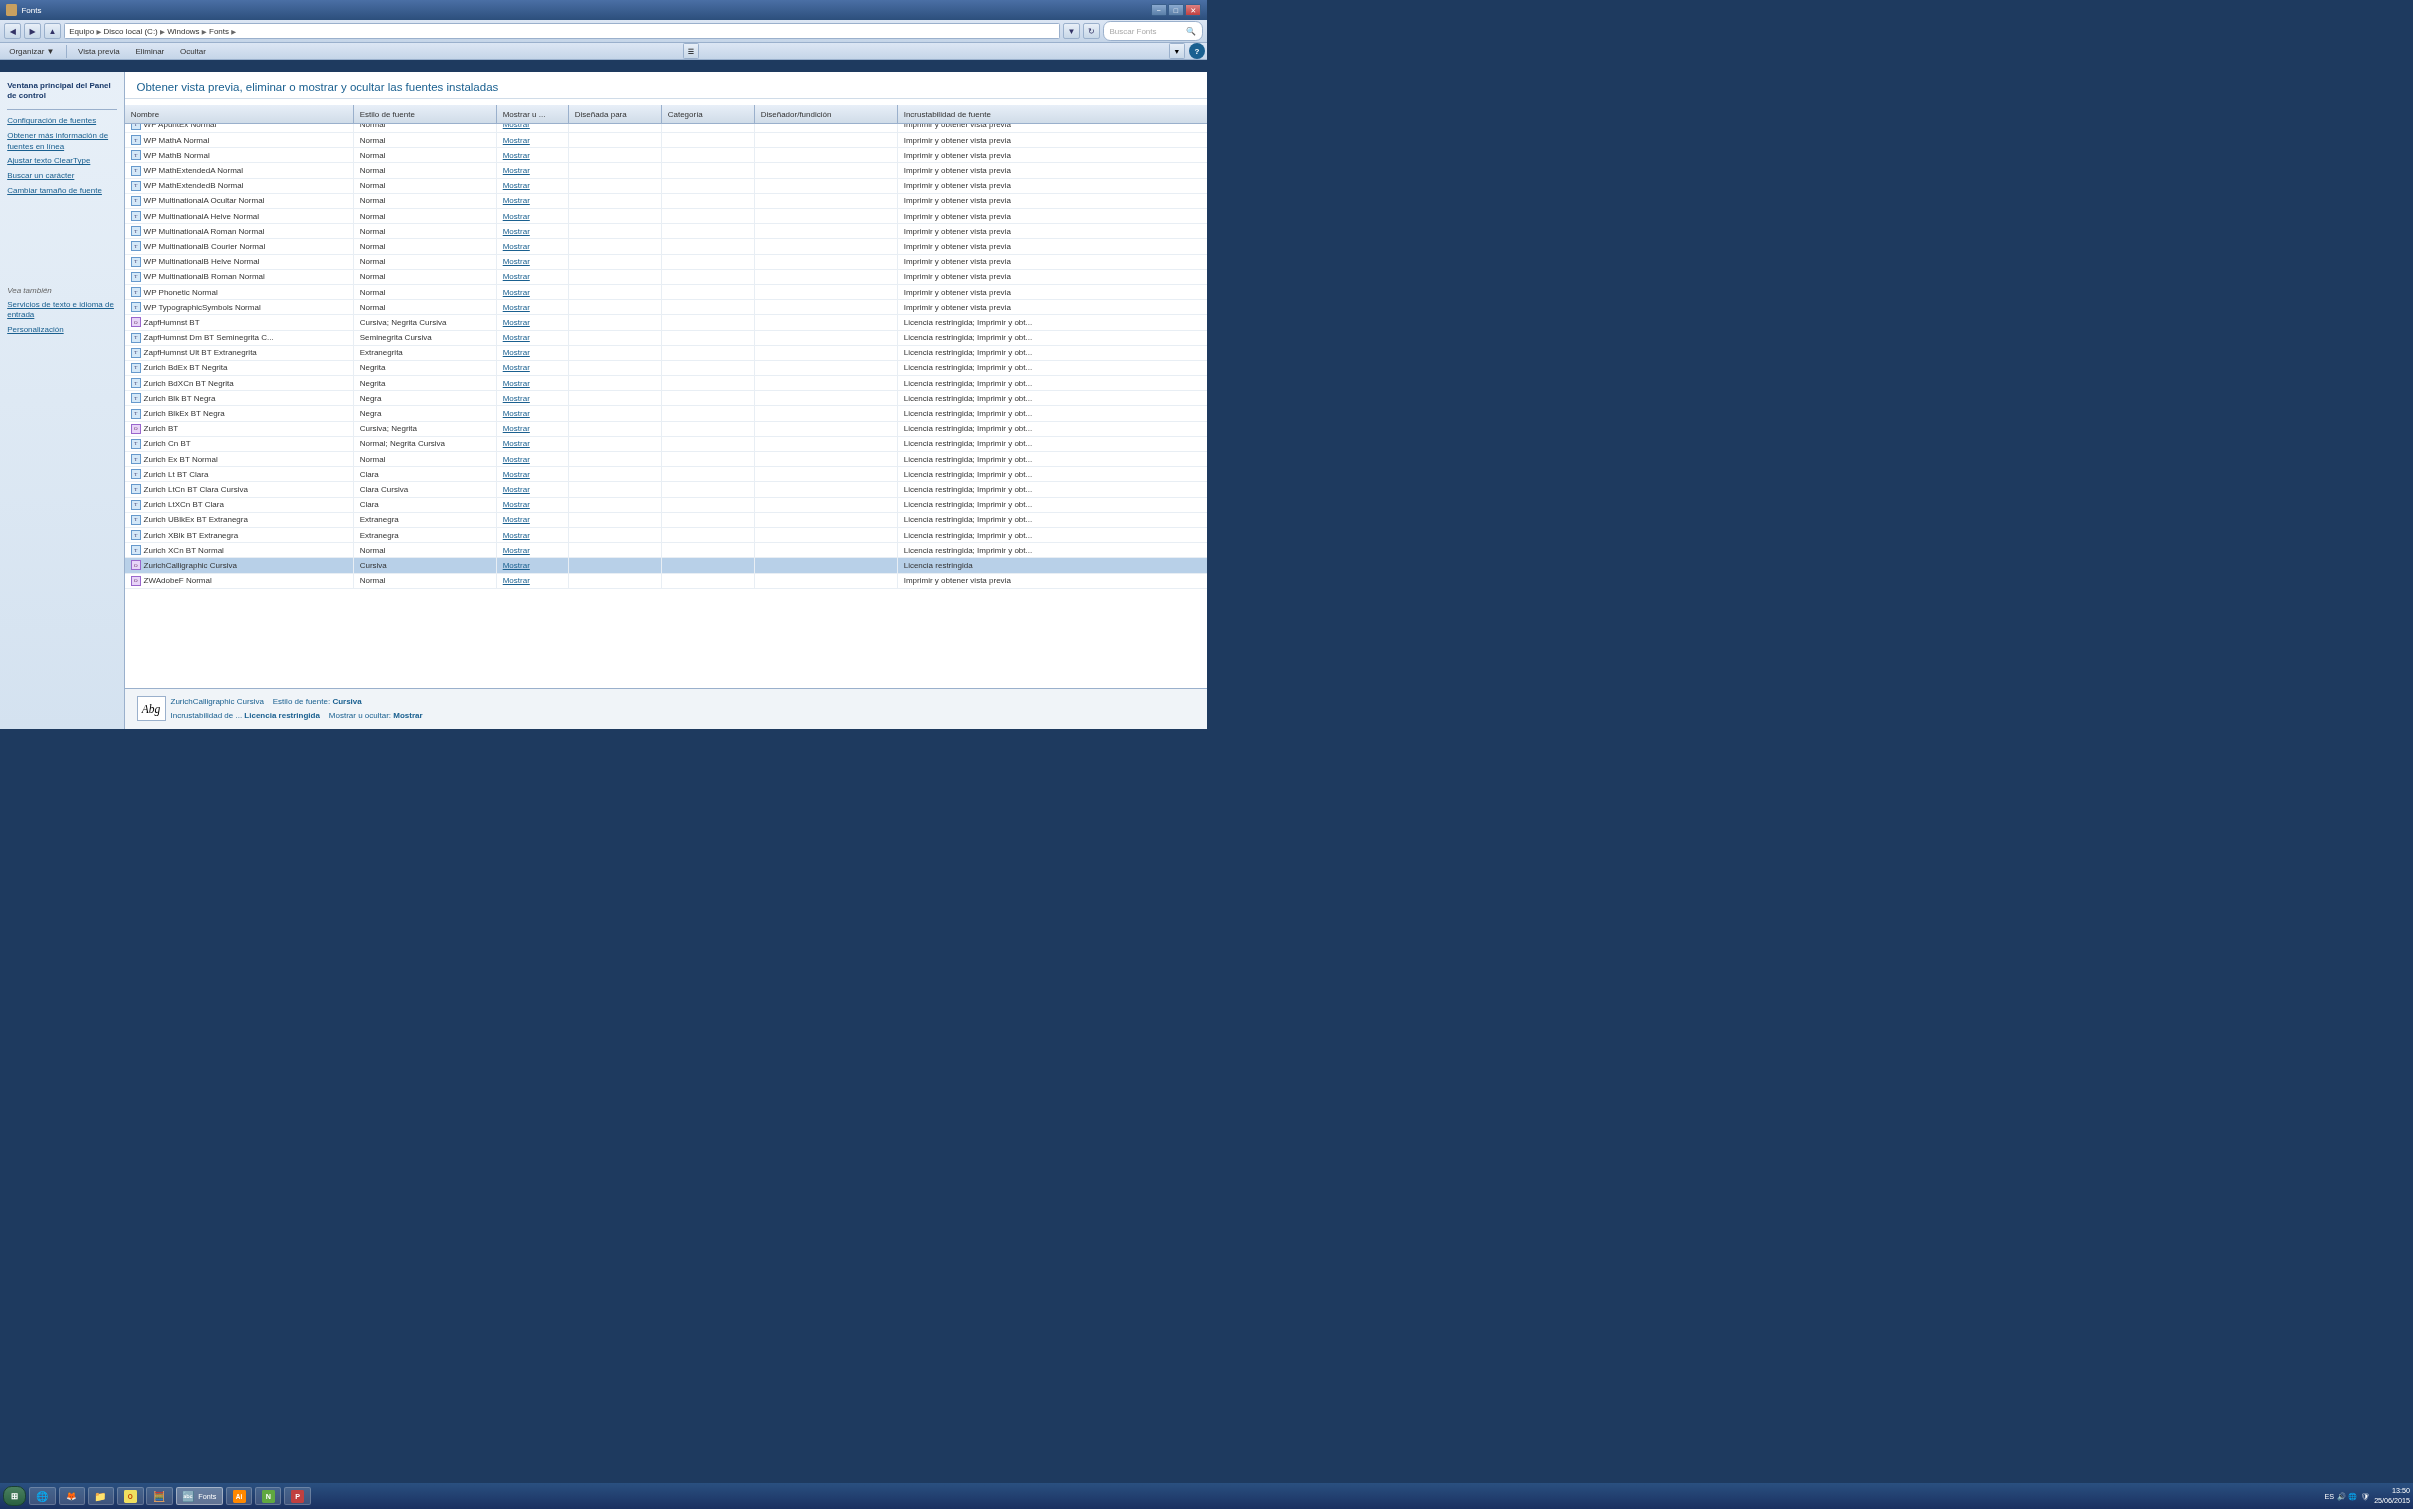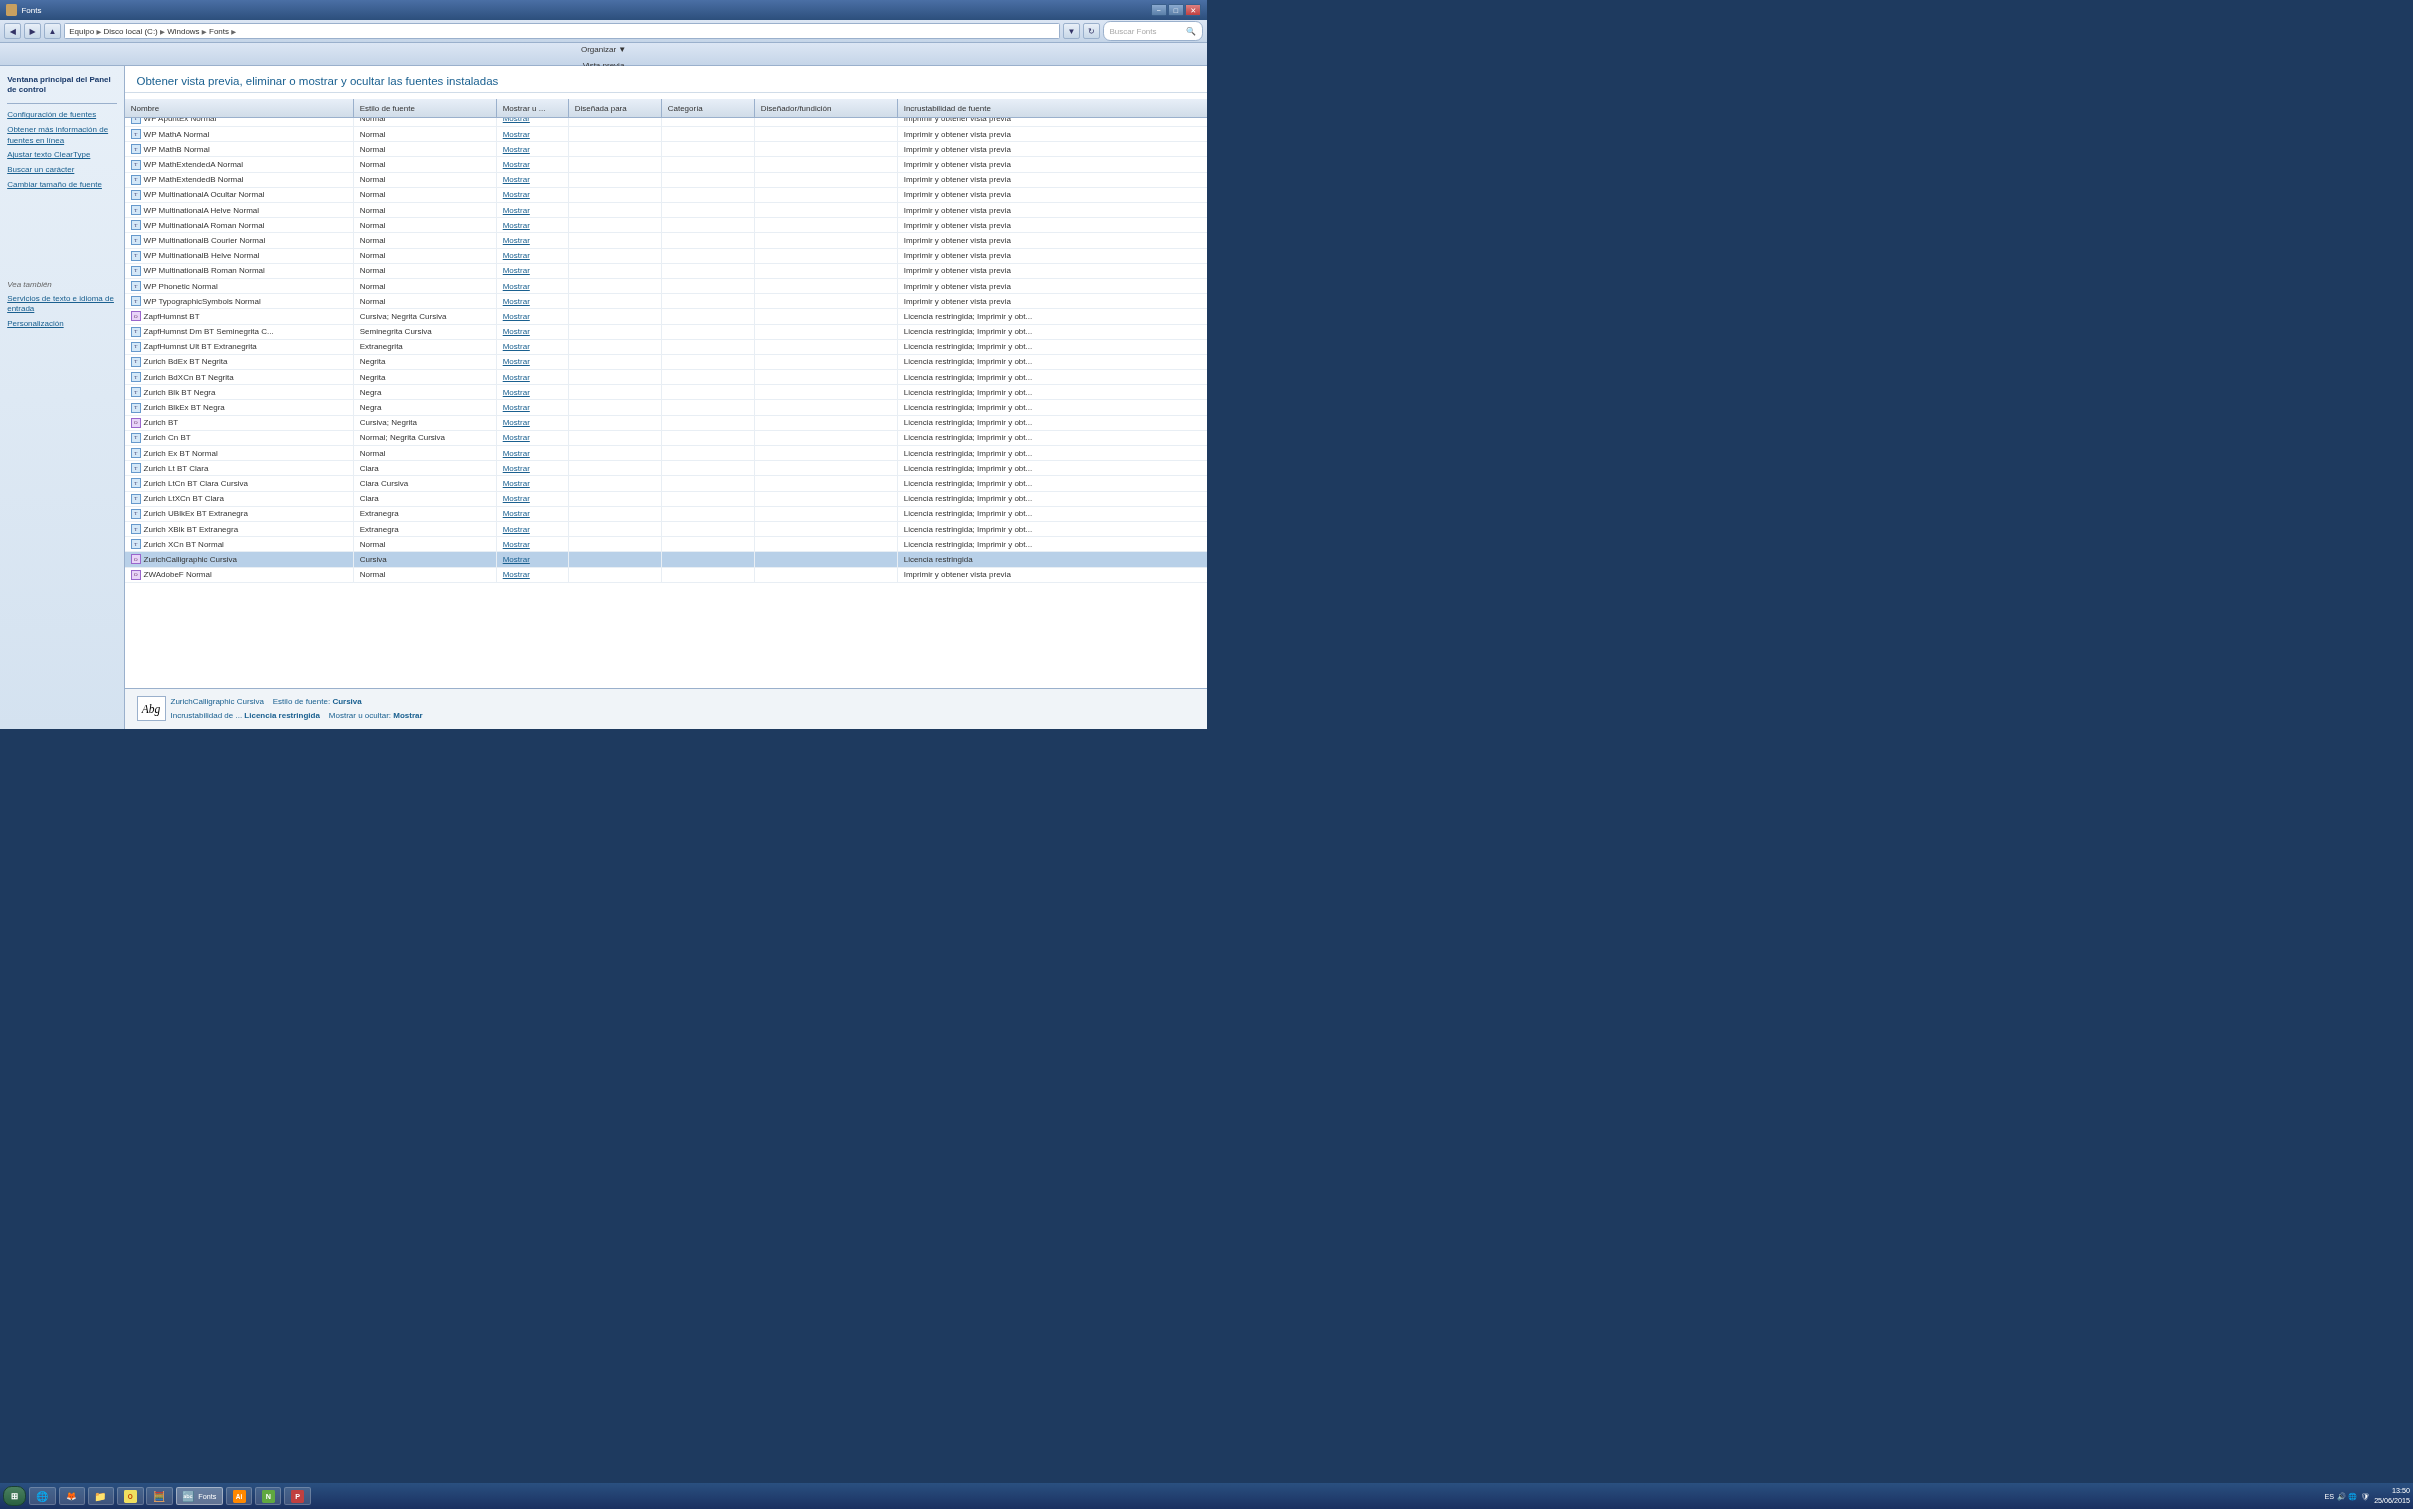--- a/index.html
+++ b/index.html
@@ -109,27 +109,26 @@
 
     
     .main-layout {
       display: flex;
       height: calc(100% - 20px - 23px - 23px - 26px);
     }
 
     
     .toolbar {
       background: linear-gradient(to bottom, #dce6f4 0%, #c5d5e8 100%);
-      height: 23px;
-      display: flex;
-      align-items: center;
-      padding: 0 18px;
+      height: 17px;
+      display: flex;
+      align-items: center;
+      padding: 0 2px;
       gap: 1.4px;
       border-bottom: 0.7px solid #9ab0cc;
-      flex-direction: column;
     }
     .toolbar-btn {
       padding: 2.1px 7.2px;
       background: transparent;
       border: none;
       font-size: 8px;
       color: #333;
       cursor: pointer;
       border-radius: 2.1px;
       display: flex;
@@ -442,21 +441,21 @@
       <span>Eliminar</span>
     </button>
     <button class="toolbar-btn">
       <span>Ocultar</span>
     </button>
     <div class="view-btn">☰</div>
     <div class="view-btn">▼</div>
     <div class="help-btn">?</div>
   </div>
 
-  <div class="main-layout" style="flex:1; overflow:hidden; display:flex;">
+  <div class="main-layout" style="flex:1; overflow:hidden; display:flex;margin-top:12px;">
 
     <div class="sidebar">
       <div class="sidebar-section-title">Ventana principal del Panel de control</div>
       <div class="sidebar-divider"></div>
       <a class="sidebar-link">Configuración de fuentes</a>
       <a class="sidebar-link">
         <span>Obtener más información de fuentes en línea</span>
       </a>
       <a class="sidebar-link">Ajustar texto ClearType</a>
       <a class="sidebar-link">Buscar un carácter</a>

